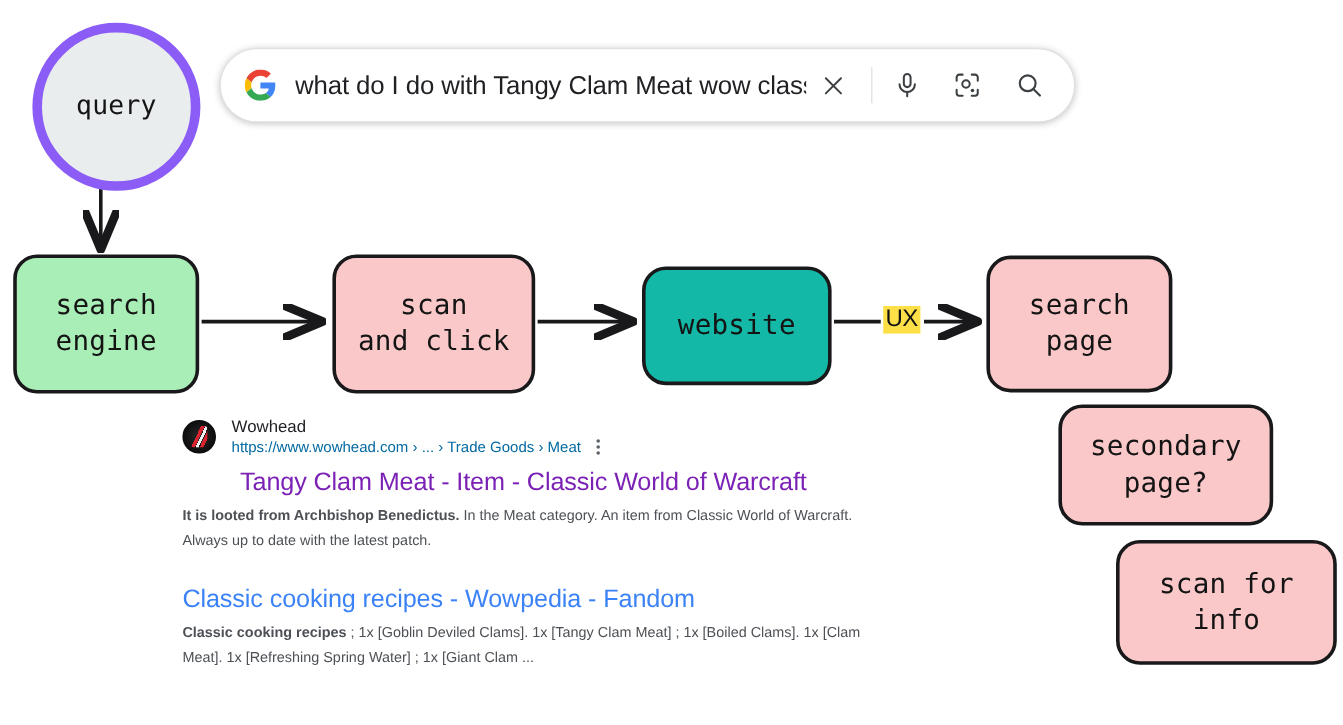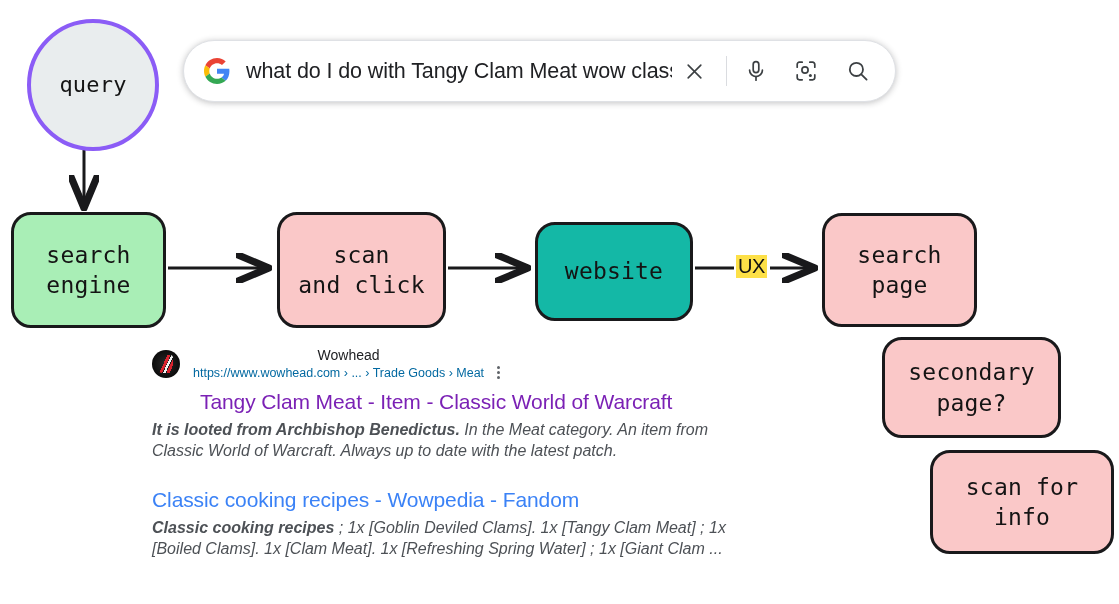--- a/index.html
+++ b/index.html
@@ -22,21 +22,21 @@
     line-height:1.32;
     white-space:pre-line;
     letter-spacing:.2px;
   }
   .node.rect{
     border:3px solid #19191b;
     border-radius:20px;
     font-size:23px;
   }
   .node.circle{
-    border:4px solid #8b5cf6;
+    border:8px solid #8b5cf6;
     border-radius:50%;
     font-size:22px;
     background:#e9edee;
   }
 
   #node-query      {left:27px; top:19px;  width:124px;height:124px;}
   #node-search-engine{left:11px;top:212px;width:149px;height:110px;background:#a9eeb6;}
   #node-scan-click {left:277px;top:212px;width:163px;height:110px;background:#fac8c8;}
   #node-website    {left:535px;top:222px;width:152px;height:93px; background:#14b8a6;}
   #node-search-page{left:822px;top:213px;width:149px;height:108px;background:#fac8c8;}
@@ -96,35 +96,35 @@
       linear-gradient(115deg, transparent 0 70%, #d9232e 70% 84%, transparent 84% 100%);
     border-radius:3px;
   }
   .fav-wowpedia{background:#f3f1ec;position:relative;overflow:hidden;}
   .fav-wowpedia::after{
     content:"W";position:absolute;inset:2px;border-radius:50%;
     background:radial-gradient(circle at 40% 35%, #d9a43a 0%, #b5761a 75%, #8c5a12 100%);
     color:#6d4510;font-family:"DejaVu Serif", serif;font-weight:bold;font-size:15px;
     display:flex;align-items:center;justify-content:center;
   }
-  .site-lines{display:flex;flex-direction:column;justify-content:center;text-align:center;}
+  .site-lines{display:flex;flex-direction:column;justify-content:center;}
   .site-name{font-size:14px;color:#202124;line-height:17px;}
   .site-url-row{display:flex;align-items:center;line-height:16px;}
   .site-url{font-size:12.5px;color:#0369a1;}
   .kebab{margin-left:9px;display:inline-flex;flex-direction:column;gap:2px;cursor:pointer;padding:2px 4px;}
   .kebab i{display:block;width:3px;height:3px;border-radius:50%;background:#5f6368;}
 
   .result-title{
     font-size:21px;line-height:28px;margin-top:6px;
     text-decoration:none;display:block;letter-spacing:-.1px;
   }
   .t-visited{color:#7b21b5;margin-left:48px;}
   .t-link{color:#3b82f6;}
   .result-snippet{
-    font-size:16px;line-height:21px;color:#4d5156;margin-top:3px;width:592px;font-style:italic;
+    font-size:12px;line-height:21px;color:#4d5156;margin-top:3px;width:592px;
   }
   .result-snippet b{color:#4d5156;font-weight:bold;}
 </style>
 </head>
 <body>
 
 <div class="canvas">
 
   <svg id="flow-svg" viewBox="0 0 1119 604">
     <defs>

